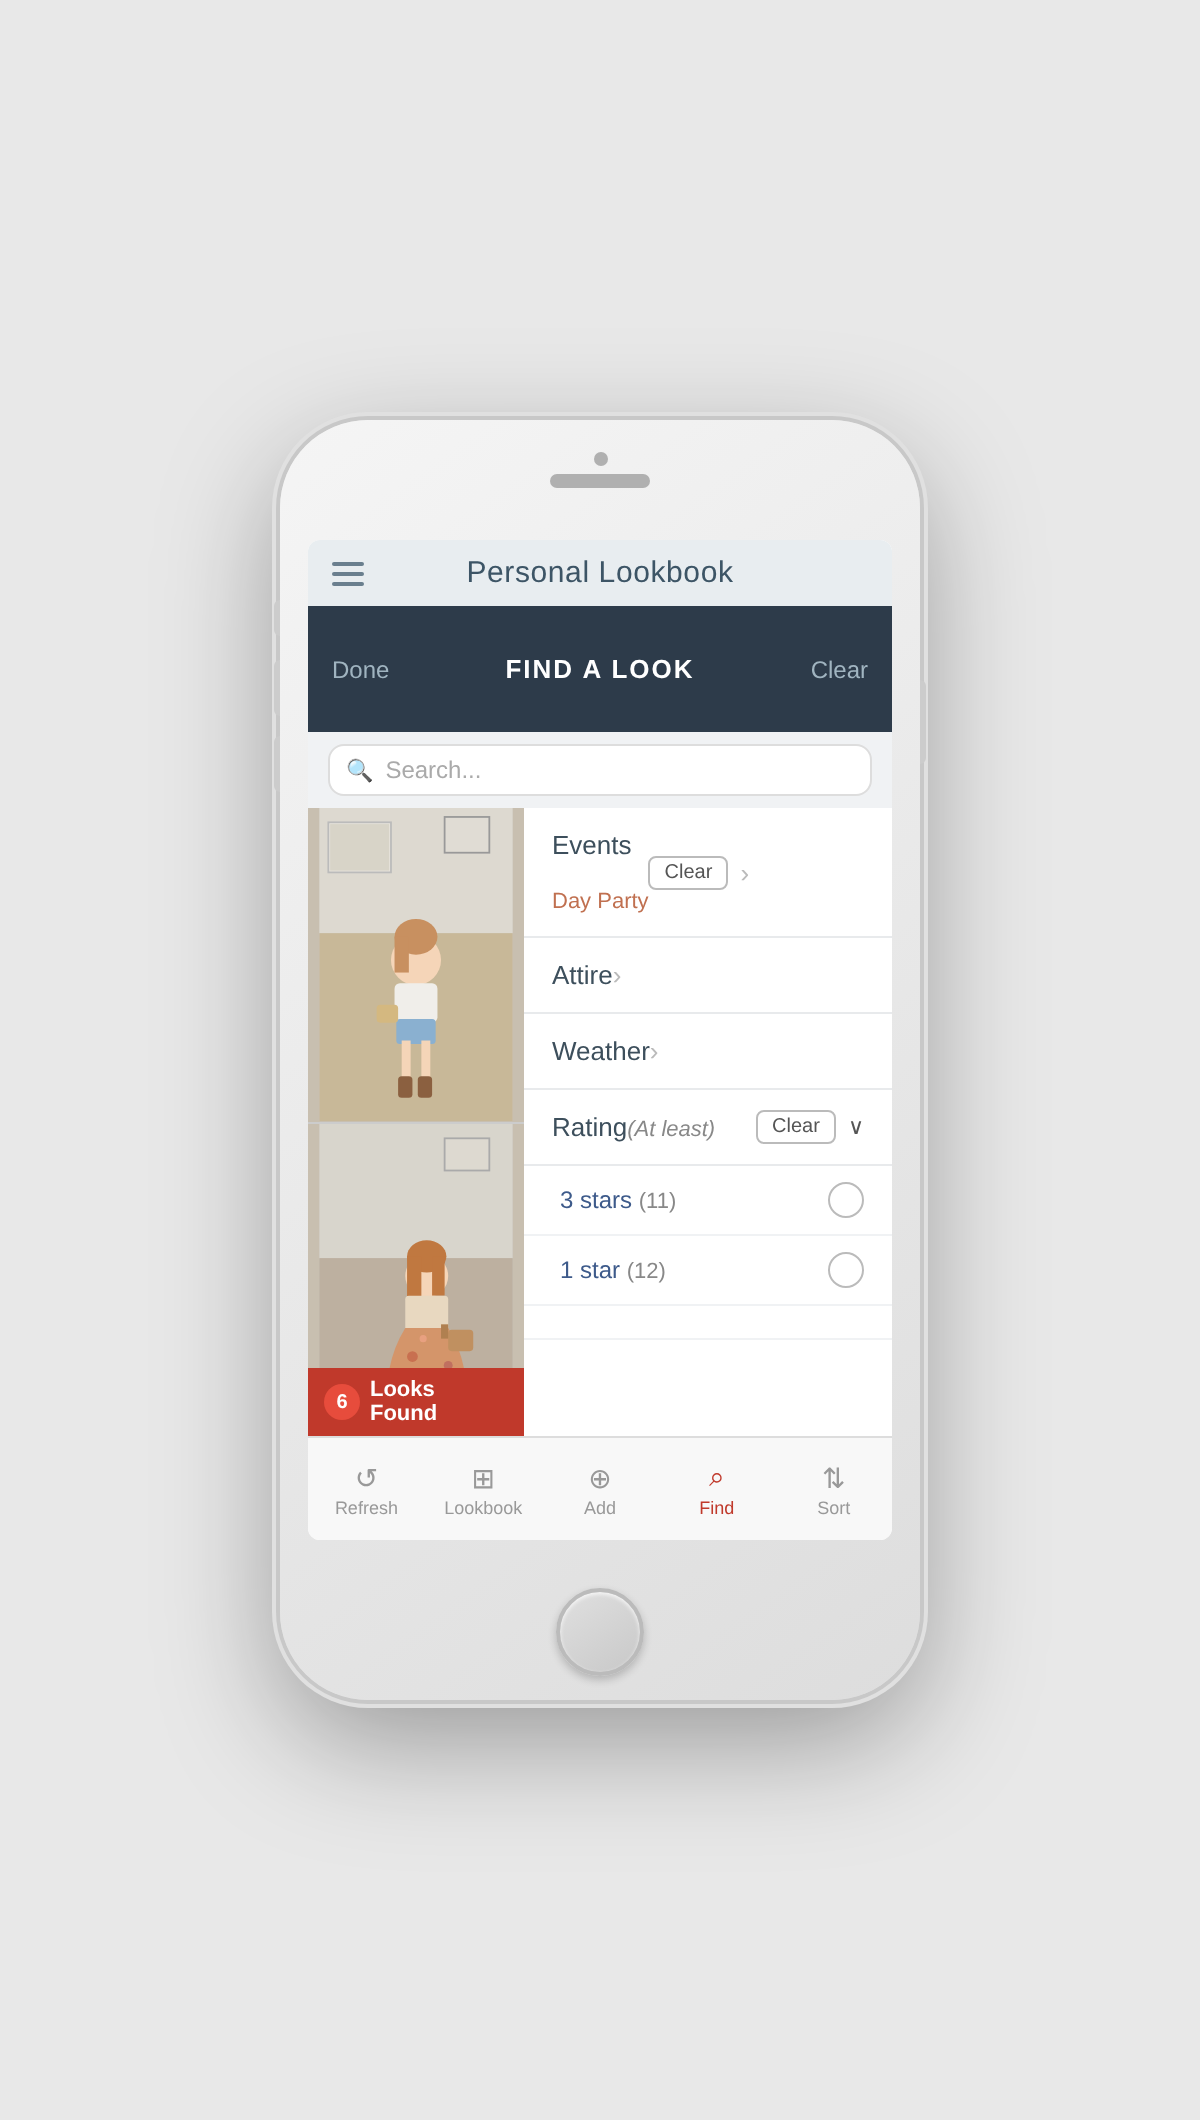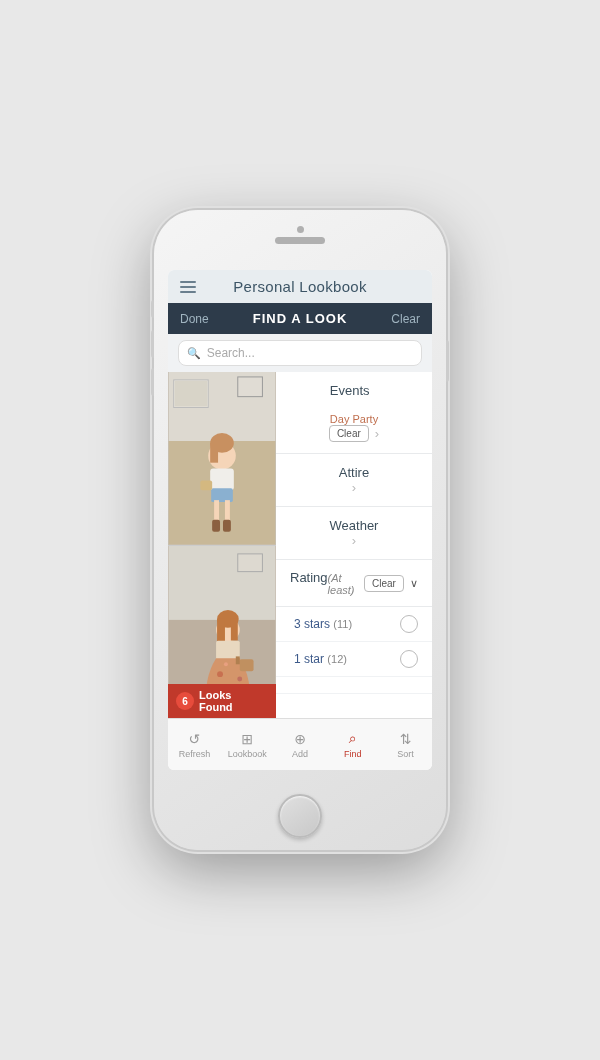--- a/index.html
+++ b/index.html
@@ -7,21 +7,21 @@
       background: #e8e8e8;
       display: flex;
       justify-content: center;
       align-items: center;
       min-height: 1060px;
       font-family: -apple-system, 'Helvetica Neue', Arial, sans-serif;
     }
 
     
     .phone-shell {
-      width: 292px;
+      width: 320px;
       height: 640px;
       background: linear-gradient(145deg, #f5f5f5, #ddd);
       border-radius: 44px;
       box-shadow:
         0 0 0 2px #c8c8c8,
         0 0 0 4px #e0e0e0,
         0 20px 60px rgba(0,0,0,0.35);
       position: relative;
       padding: 60px 14px 80px 14px;
     }
@@ -122,21 +122,21 @@
       font-weight: 400;
       letter-spacing: 0.3px;
     }
 
     
     .find-header {
       background: #2d3b4a;
       display: flex;
       align-items: center;
       justify-content: space-between;
-      padding: 8px 12px;
+      padding: 24px 12px;
       flex-shrink: 0;
     }
     .find-done-btn {
       color: #a0b4c0;
       font-size: 12px;
       cursor: pointer;
     }
     .find-title {
       color: #fff;
       font-size: 13px;
@@ -205,21 +205,20 @@
       background: #fff;
     }
     .filter-list::-webkit-scrollbar { display: none; }
 
     .filter-item {
       display: flex;
       align-items: center;
       padding: 11px 14px;
       border-bottom: 1px solid #e8eaec;
       cursor: pointer;
-      flex-direction: column;
     }
     .filter-item-left {
       display: flex;
       flex-direction: column;
     }
     .filter-label {
       font-size: 13px;
       color: #3d4f5c;
       font-weight: 400;
     }

